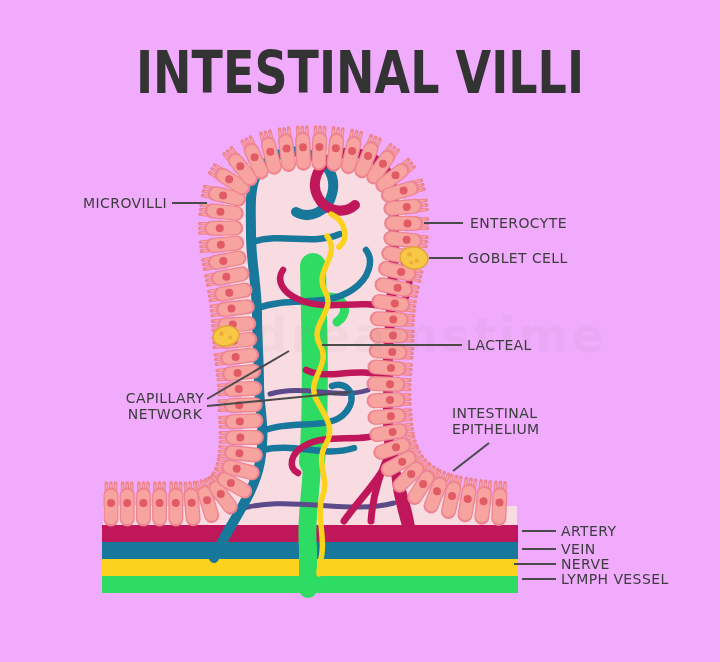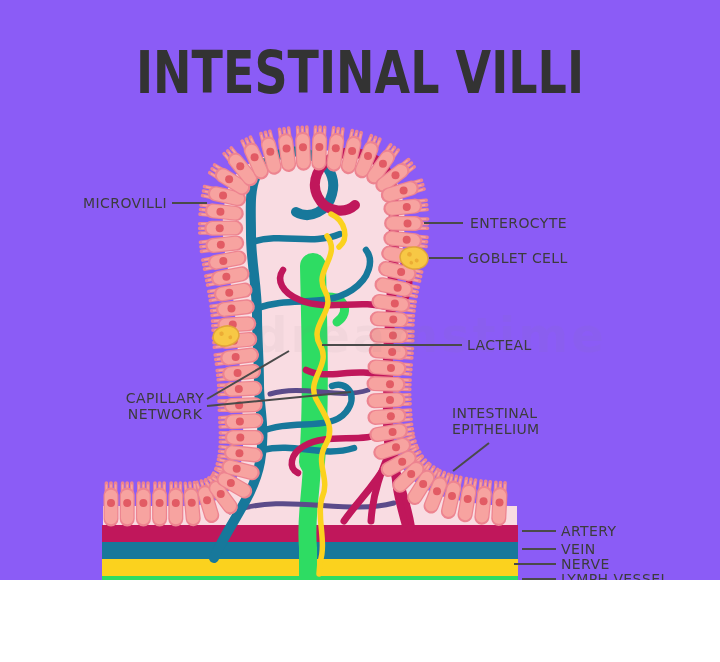--- a/index.html
+++ b/index.html
@@ -1,16 +1,16 @@
 <!DOCTYPE html>
 <html><head>
 <meta charset="utf-8">
 <style>
   html,body{margin:0;padding:0;background:#ffffff;}
-  .stage{position:relative;width:720px;height:580px;background:#8b5cf6;overflow:hidden;}
+  .stage{position:relative;width:720px;height:662px;background:#f0abfc;overflow:hidden;}
   svg{display:block;}
   text{font-family:"DejaVu Sans","Liberation Sans",sans-serif;}
   .ttl{font-weight:bold;letter-spacing:0px;}
   .lbl{font-size:14px;letter-spacing:0.4px;}
   .wmk{font-size:48px;font-weight:bold;letter-spacing:3px;opacity:0.06;}
 </style>
 </head>
 <body>
 
 <div class="stage">

